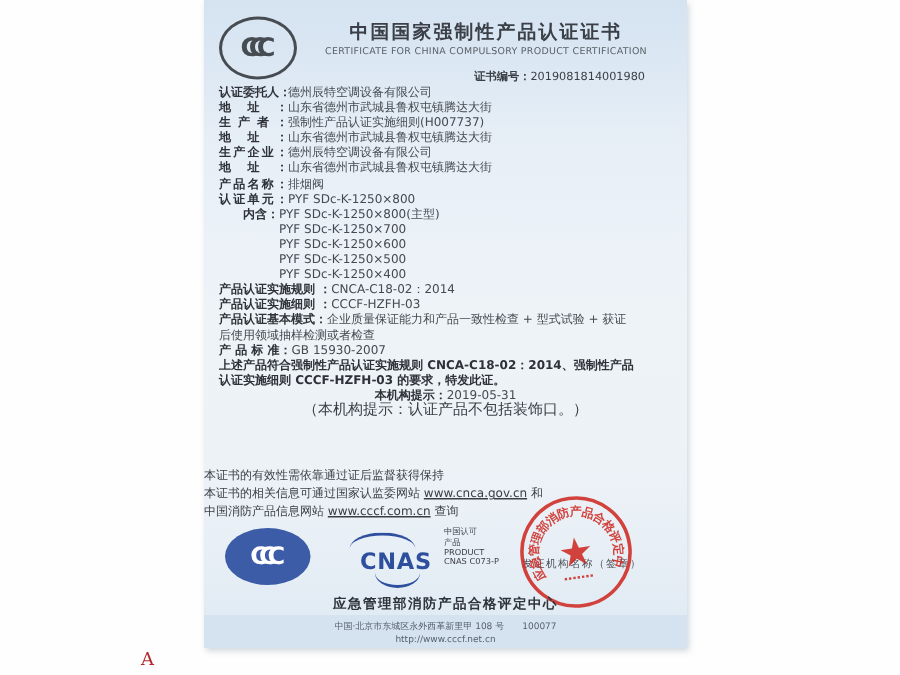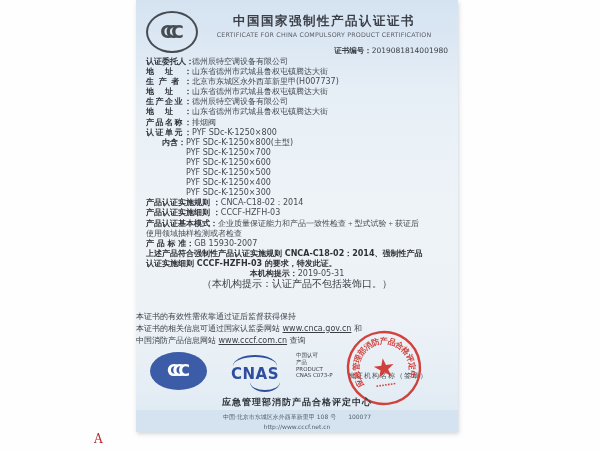--- a/index.html
+++ b/index.html
@@ -12,50 +12,50 @@
         background:linear-gradient(180deg,#d5e3f1 0%,#dbe7f3 9%,#e7eff6 22%,#eef3f8 48%,#edf2f7 72%,#e6eef5 88%,#dde9f3 100%);
         box-shadow:1px 2px 4px rgba(130,145,160,0.35);}
 
   
   .ccc-outline{position:absolute;left:10px;top:11px;width:48px;height:38px;border:2.5px solid #474c52;
         border-radius:50%;display:flex;align-items:center;justify-content:center;}
   .ccc-outline span{font-weight:bold;font-size:17px;letter-spacing:-7px;color:#474c52;padding-right:7px;line-height:1;}
   .title{position:absolute;left:60px;right:6px;top:13px;text-align:center;font-size:12.5px;font-weight:bold;
         letter-spacing:1.5px;color:#3b3f47;}
   .subtitle{position:absolute;left:58px;right:4px;top:31px;text-align:center;font-size:6.3px;color:#5a6068;letter-spacing:0.2px;}
-  .certno{position:absolute;right:10px;top:46px;font-size:7.5px;color:#3a3e45;}
+  .certno{position:absolute;right:28px;top:46px;font-size:7.5px;color:#3a3e45;}
   .certno b{font-weight:bold;}
 
   
   .lines{position:absolute;left:10px;top:57px;width:302px;font-size:8px;line-height:10.1px;color:#3a3e45;}
   .row{white-space:nowrap;}
   .flbl{display:inline-block;width:46px;text-align:justify;text-align-last:justify;font-weight:bold;color:#2e3238;}
   .val{color:#454a51;}
   .ulbl{display:inline-block;width:40px;text-align:right;font-weight:bold;color:#2e3238;}
   .rlbl{font-weight:bold;color:#2e3238;}
   .wrap{white-space:normal;}
-  .mode{max-width:275px;font-family:Liberation Serif, serif;}
+  .mode{max-width:275px;}
   .statement{white-space:normal;max-width:277px;font-weight:bold;color:#2e3238;}
   .center{text-align:center;white-space:normal;}
   .note{font-size:10px;}
   .b{font-weight:bold;color:#2e3238;}
   .gap{display:inline-block;width:10px;}
 
   
   .f-line{position:absolute;left:0;width:322px;text-align:left;font-size:8px;color:#3a3e45;}
   .f1{top:311px;}
   .f2{top:323px;}
   .f3{top:335px;}
   .u{text-decoration:underline;}
 
   
   .ccc-solid{position:absolute;left:14px;top:352px;width:57px;height:38px;background:#3c5ca8;border-radius:50%;
         display:flex;align-items:center;justify-content:center;}
   .ccc-solid span{color:#fff;font-weight:bold;font-size:16px;letter-spacing:-6px;padding-right:6px;line-height:1;}
-  .cnas{position:absolute;left:86px;top:355px;width:66px;height:32px;text-align:center;}
+  .cnas{position:absolute;left:86px;top:355px;width:66px;height:32px;text-align:right;}
   .cnas .word{font-size:15px;font-weight:bold;color:#2d4f9e;letter-spacing:0.5px;line-height:1;}
   .cnas .arc-top{width:44px;height:9px;border-top:2.5px solid #2d4f9e;border-radius:50% 50% 0 0/100% 100% 0 0;margin:0 auto 1px auto;}
   .cnas .arc-bot{width:30px;height:8px;border-bottom:2.5px solid #2d4f9e;border-radius:0 0 50% 50%/0 0 100% 100%;margin:0 auto;margin-left:28px;margin-top:0px;}
   .accr{position:absolute;left:160px;top:352px;font-size:5.5px;line-height:6.8px;color:#3a3e44;}
   .sign-line{position:absolute;left:212px;top:371px;font-size:7px;letter-spacing:1px;color:#4c5158;}
 
   
   .seal{position:absolute;left:208px;top:328px;width:80px;height:80px;opacity:0.88;transform:rotate(-8deg);}
 
   
@@ -81,33 +81,32 @@
     <div class="ccc-outline">
       <span>CCC</span>
     </div>
     <div class="title">中国国家强制性产品认证证书</div>
     <div class="subtitle">CERTIFICATE FOR CHINA COMPULSORY PRODUCT CERTIFICATION</div>
     <div class="certno"><b>证书编号：</b><span>2019081814001980</span></div>
 
     <div class="lines">
       <div class="row"><span class="flbl">认证委托人：</span><span class="val">德州辰特空调设备有限公司</span></div>
       <div class="row"><span class="flbl">地址：</span><span class="val">山东省德州市武城县鲁权屯镇腾达大街</span></div>
-      <div class="row"><span class="flbl">生产者：</span><span class="val">北京市东城区永外西革新里甲(H007737)</span></div>
+      <div class="row"><span class="flbl">生产者：</span><span class="val">强制性产品认证实施细则(H007737)</span></div>
       <div class="row"><span class="flbl">地址：</span><span class="val">山东省德州市武城县鲁权屯镇腾达大街</span></div>
       <div class="row"><span class="flbl">生产企业：</span><span class="val">德州辰特空调设备有限公司</span></div>
       <div class="row"><span class="flbl">地址：</span><span class="val">山东省德州市武城县鲁权屯镇腾达大街</span></div>
       <div class="row"><span class="flbl">产品名称：</span><span class="val">排烟阀</span></div>
       <div class="row"><span class="flbl">认证单元：</span><span class="val">PYF SDc-K-1250×800</span></div>
 
       <div class="row"><span class="ulbl">内含：</span><span class="val">PYF SDc-K-1250×800(主型)</span></div>
       <div class="row"><span class="ulbl"></span><span class="val">PYF SDc-K-1250×700</span></div>
       <div class="row"><span class="ulbl"></span><span class="val">PYF SDc-K-1250×600</span></div>
       <div class="row"><span class="ulbl"></span><span class="val">PYF SDc-K-1250×500</span></div>
       <div class="row"><span class="ulbl"></span><span class="val">PYF SDc-K-1250×400</span></div>
-      <div class="row"><span class="ulbl"></span><span class="val">PYF SDc-K-1250×300</span></div>
 
       <div class="row"><span class="rlbl">产品认证实施规则 ：</span><span class="val">CNCA-C18-02：2014</span></div>
       <div class="row"><span class="rlbl">产品认证实施细则 ：</span><span class="val">CCCF-HZFH-03</span></div>
       <div class="row wrap mode"><span class="rlbl">产品认证基本模式：</span><span class="val">企业质量保证能力和产品一致性检查 + 型式试验 + 获证后使用领域抽样检测或者检查</span></div>
       <div class="row"><span class="rlbl">产 品 标 准：</span><span class="val">GB 15930-2007</span></div>
 
       <div class="statement">上述产品符合强制性产品认证实施规则 CNCA-C18-02：2014、强制性产品认证实施细则 CCCF-HZFH-03 的要求，特发此证。</div>
 
       <div class="row center"><span class="b">本机构提示：</span><span class="val">2019-05-31</span></div>
       <div class="row center note">（本机构提示：认证产品不包括装饰口。）</div>

